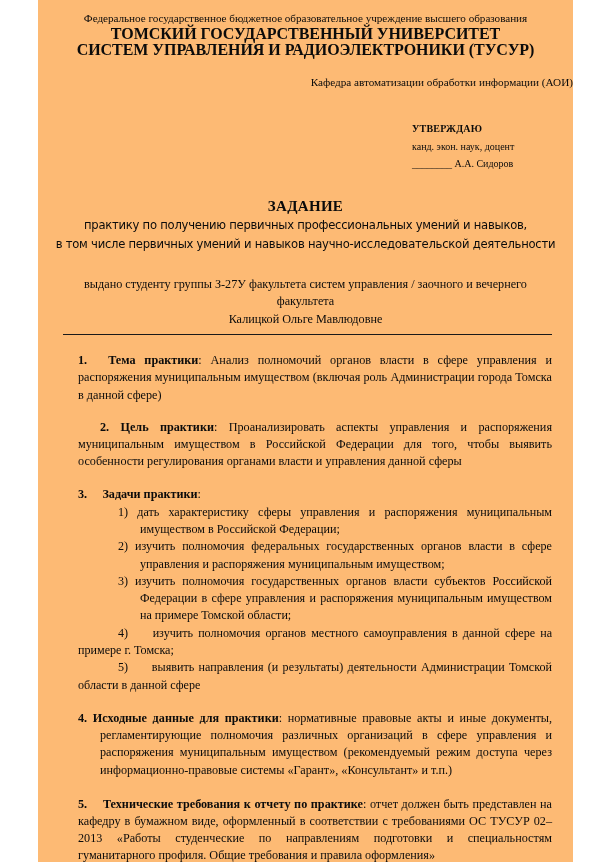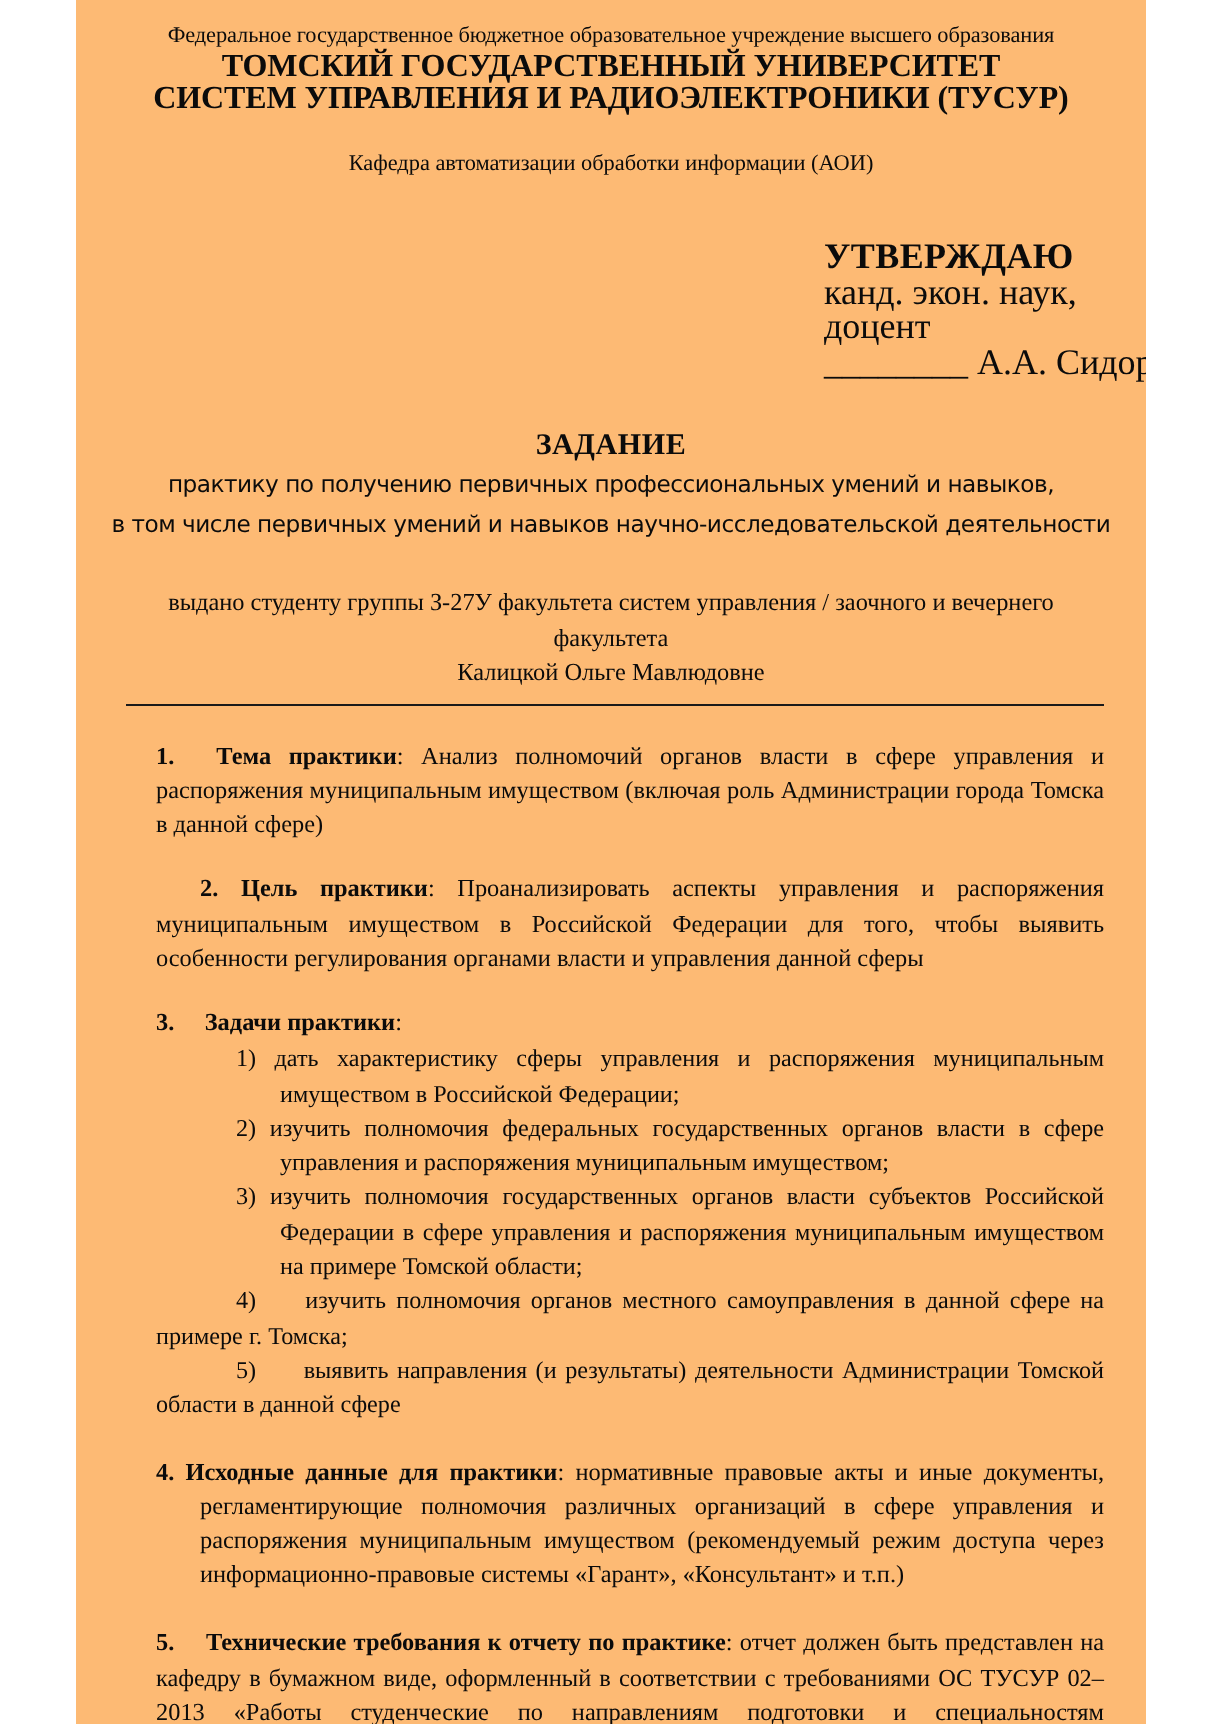--- a/index.html
+++ b/index.html
@@ -37,28 +37,28 @@
   .org-line3 {
     font-size: 16px;
     font-weight: bold;
     line-height: 16px;
     letter-spacing: -0.05px;
   }
   .dept-line {
     font-size: 11.2px;
     line-height: 15px;
     margin-top: 17px;
-    text-align: center;
+    text-align: right;
   }
 
   
   .approve-block {
     margin-top: 30px;
     padding-left: 374px;
-    font-size: 18px;
+    font-size: 10px;
     line-height: 17.6px;
   }
   .approve-title {
     font-weight: bold;
     letter-spacing: 0.2px;
   }
   .approve-sign {
     white-space: pre;
   }
 

